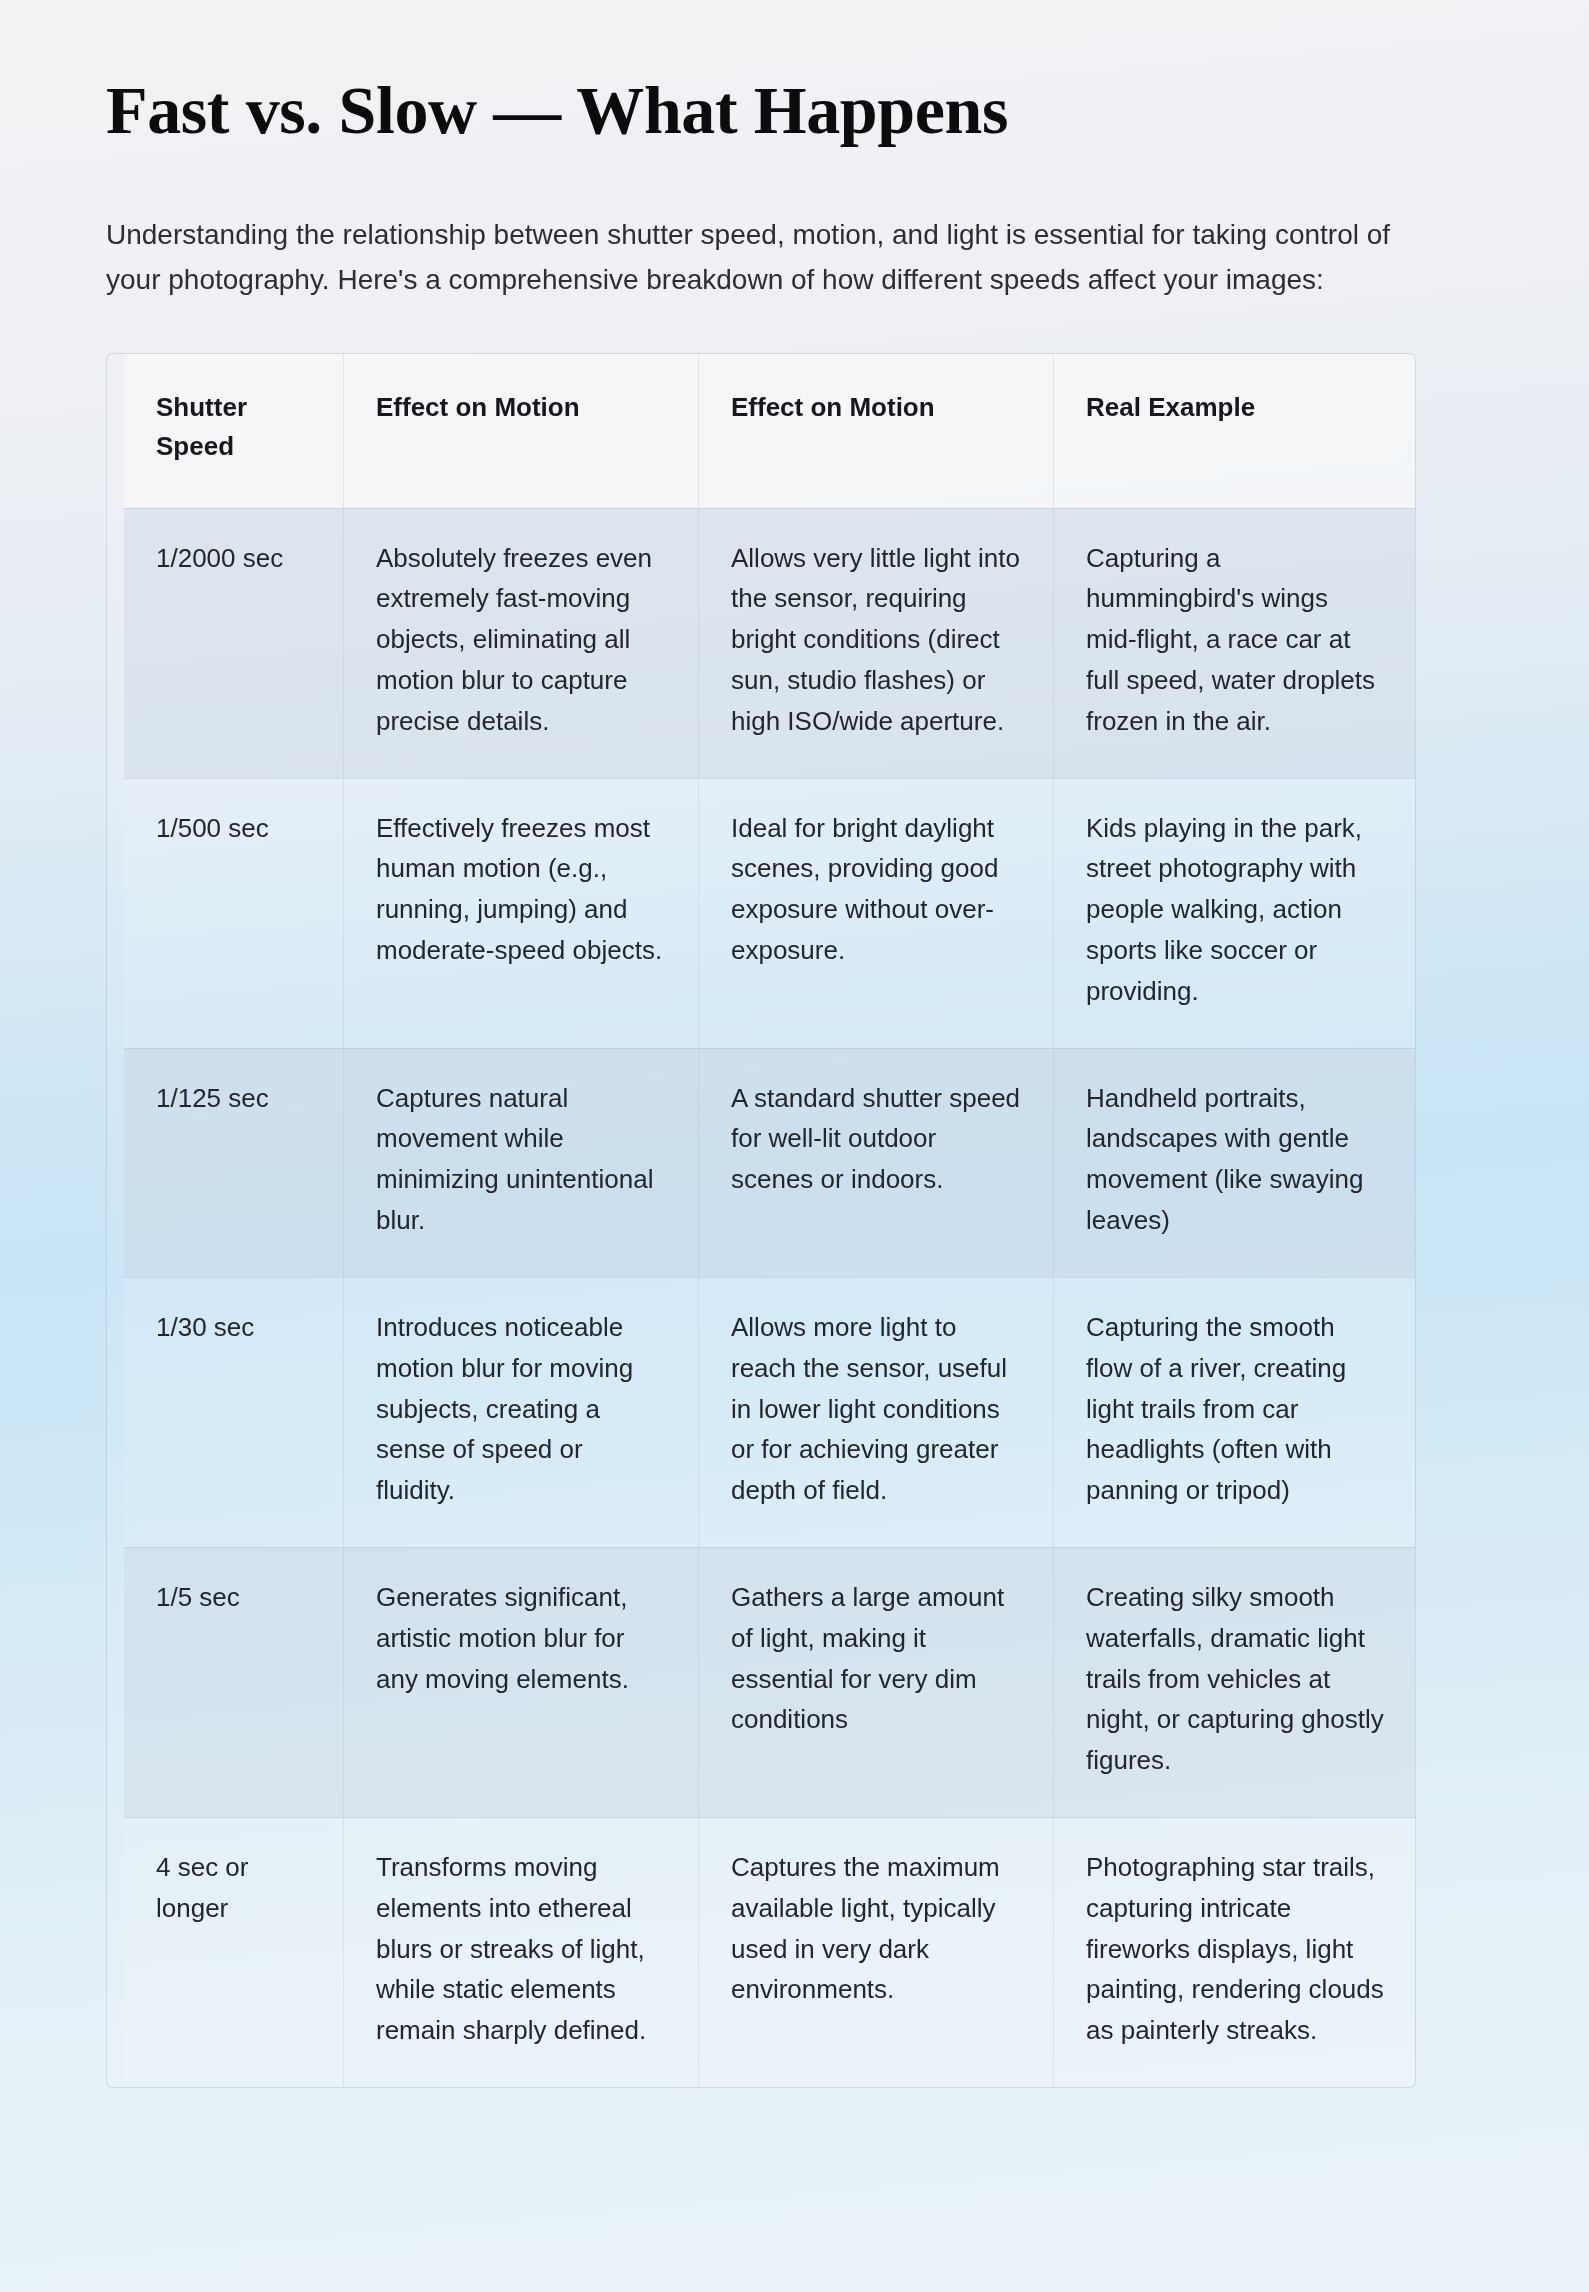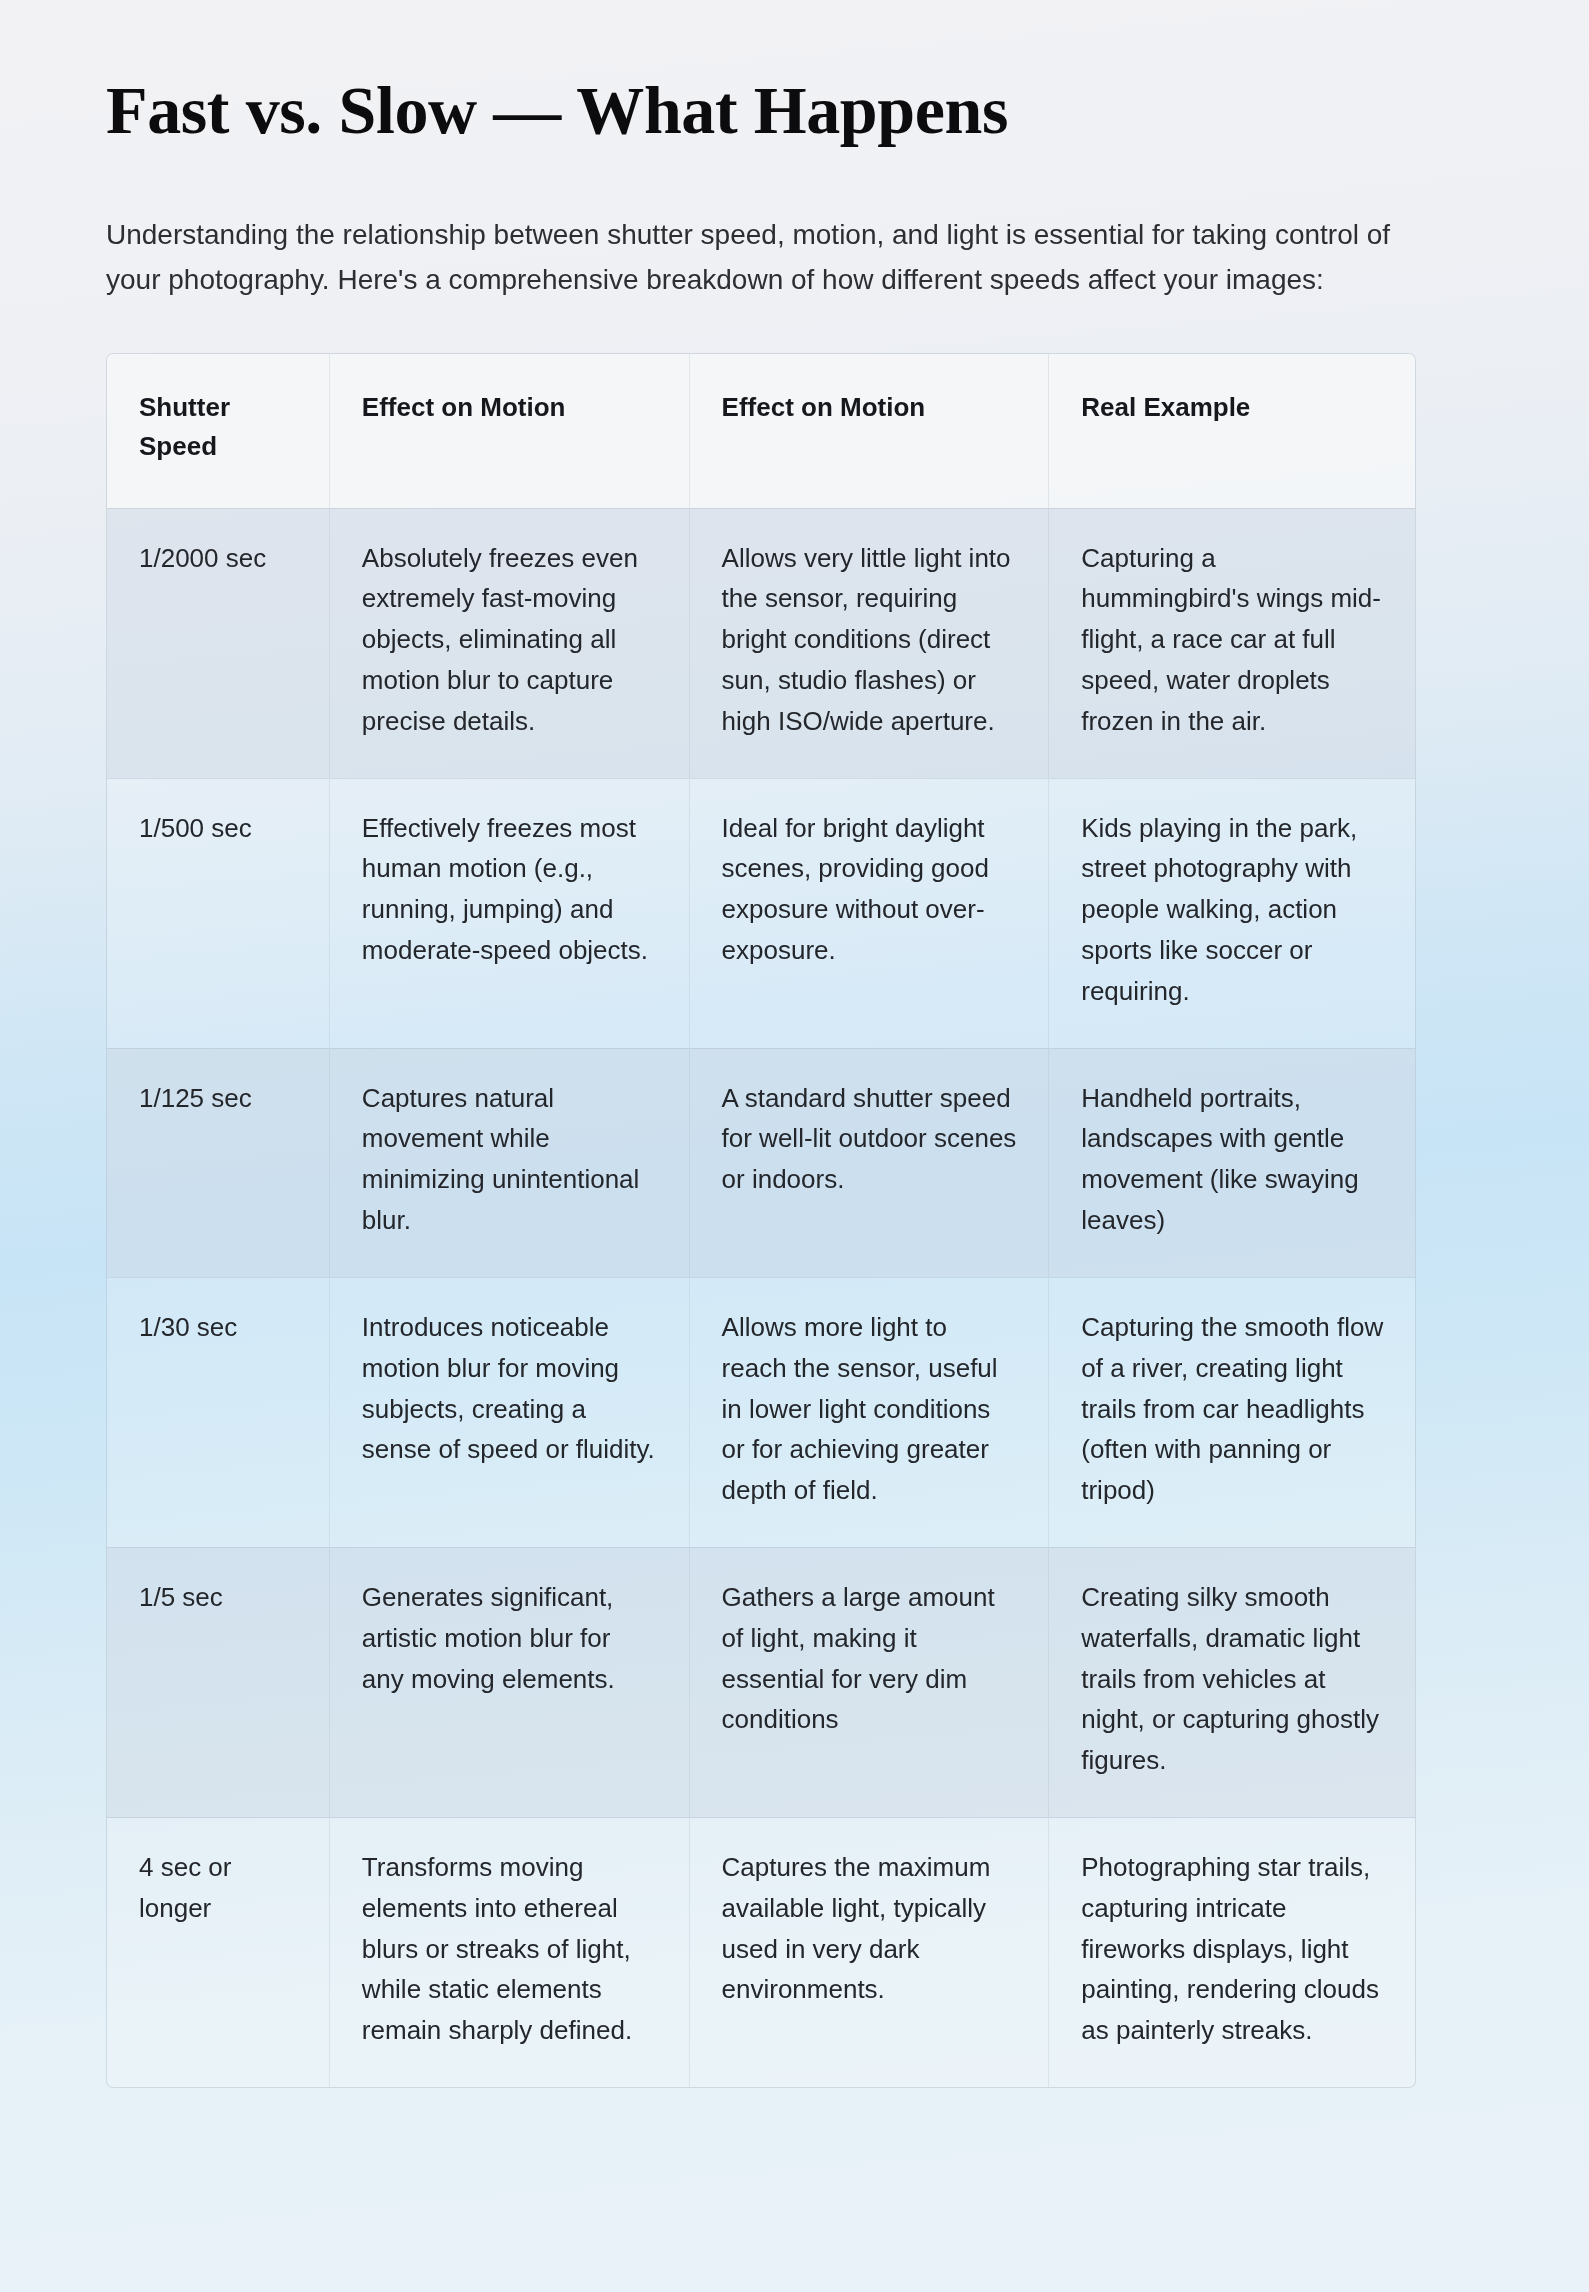--- a/index.html
+++ b/index.html
@@ -54,20 +54,21 @@
   }
 
   
   .table-wrap {
     margin-top: 50px;
     margin-bottom: 107px;
     border: 0.9px solid rgba(168,180,194,0.42);
     border-radius: 7px;
     overflow: hidden;
     background: rgba(255,255,255,0.10);
+    padding-left: 17px;
   }
 
   table.speed-table {
     width: 100%;
     border-collapse: collapse;
     table-layout: fixed;
   }
 
   table.speed-table col.c1 { width: 17.0%; }
   table.speed-table col.c2 { width: 27.5%; }
@@ -134,21 +135,21 @@
         <tr class="row-odd">
           <td>1/2000 sec</td>
           <td>Absolutely freezes even extremely fast-moving objects, eliminating all motion blur to capture precise details.</td>
           <td>Allows very little light into the sensor, requiring bright conditions (direct sun, studio flashes) or high ISO/wide aperture.</td>
           <td>Capturing a hummingbird's wings mid-flight, a race car at full speed, water droplets frozen in the air.</td>
         </tr>
         <tr class="row-even">
           <td>1/500 sec</td>
           <td>Effectively freezes most human motion (e.g., running, jumping) and moderate-speed objects.</td>
           <td>Ideal for bright daylight scenes, providing good exposure without over-exposure.</td>
-          <td>Kids playing in the park, street photography with people walking, action sports like soccer or requiring.</td>
+          <td>Kids playing in the park, street photography with people walking, action sports like soccer or providing.</td>
         </tr>
         <tr class="row-odd">
           <td>1/125 sec</td>
           <td>Captures natural movement while minimizing unintentional blur.</td>
           <td>A standard shutter speed for well-lit outdoor scenes or indoors.</td>
           <td>Handheld portraits, landscapes with gentle movement (like swaying leaves)</td>
         </tr>
         <tr class="row-even">
           <td>1/30 sec</td>
           <td>Introduces noticeable motion blur for moving subjects, creating a sense of speed or fluidity.</td>

